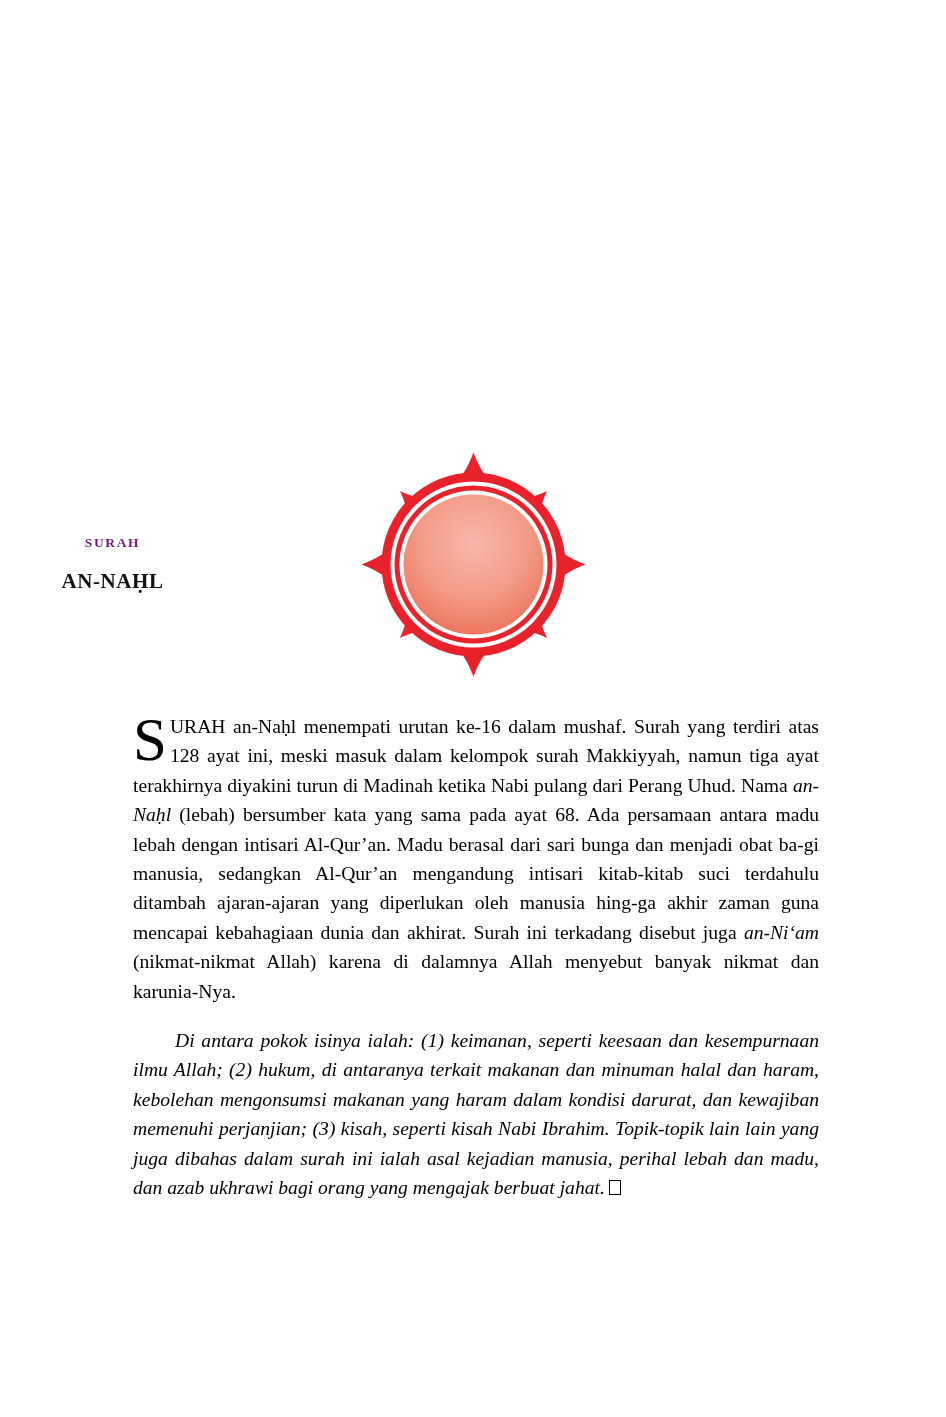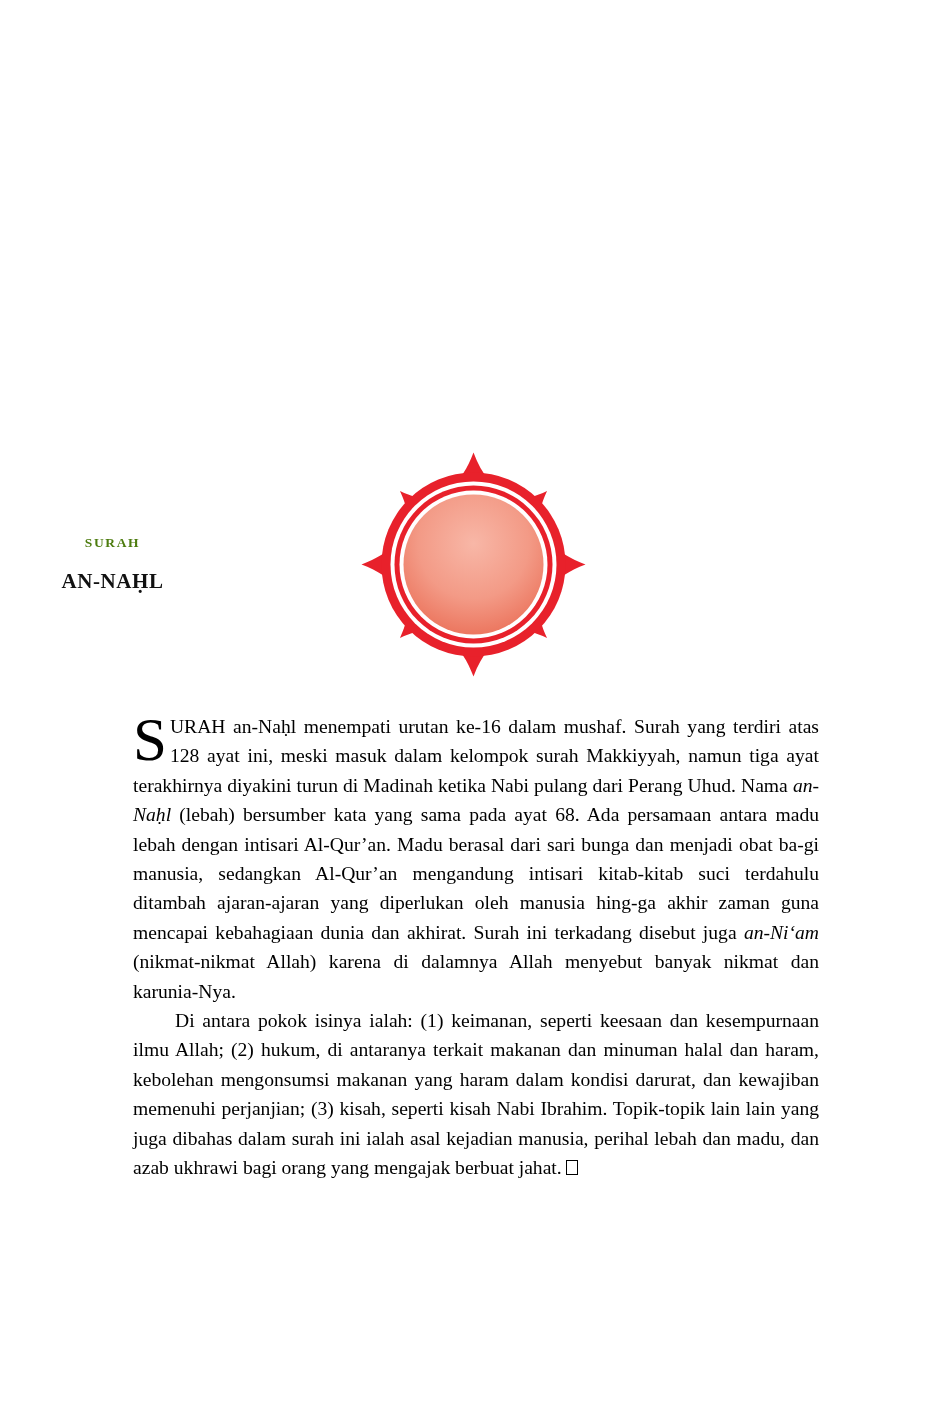--- a/index.html
+++ b/index.html
@@ -55,21 +55,21 @@
     align-items: center;
     justify-content: center;
     text-align: center;
     pointer-events: none;
   }
   .surah-kicker {
     font-family: "Liberation Serif", serif;
     font-size: 13.5px;
     letter-spacing: 1.6px;
     font-weight: 700;
-    color: #4d7c0f;
+    color: #701a75;
     line-height: 1.1;
     margin-bottom: 20px;
   }
   .surah-name {
     font-family: "Liberation Serif", serif;
     font-size: 21px;
     letter-spacing: 0.6px;
     font-weight: 700;
     color: #111111;
     line-height: 1.1;
@@ -104,21 +104,23 @@
     font-size: 61px;
     line-height: 52px;
     padding-right: 3px;
     padding-top: 2px;
     margin-top: 0;
     font-weight: 400;
     color: #000000;
   }
 
   p.second-para {
+    margin-top: 20px;
     text-indent: 42px;
+    font-style: italic;
   }
 
   .ital { font-style: italic; }
 
   .endmark {
     display: inline-block;
     width: 10px;
     height: 13px;
     border: 1.3px solid #000;
     vertical-align: -1px;

